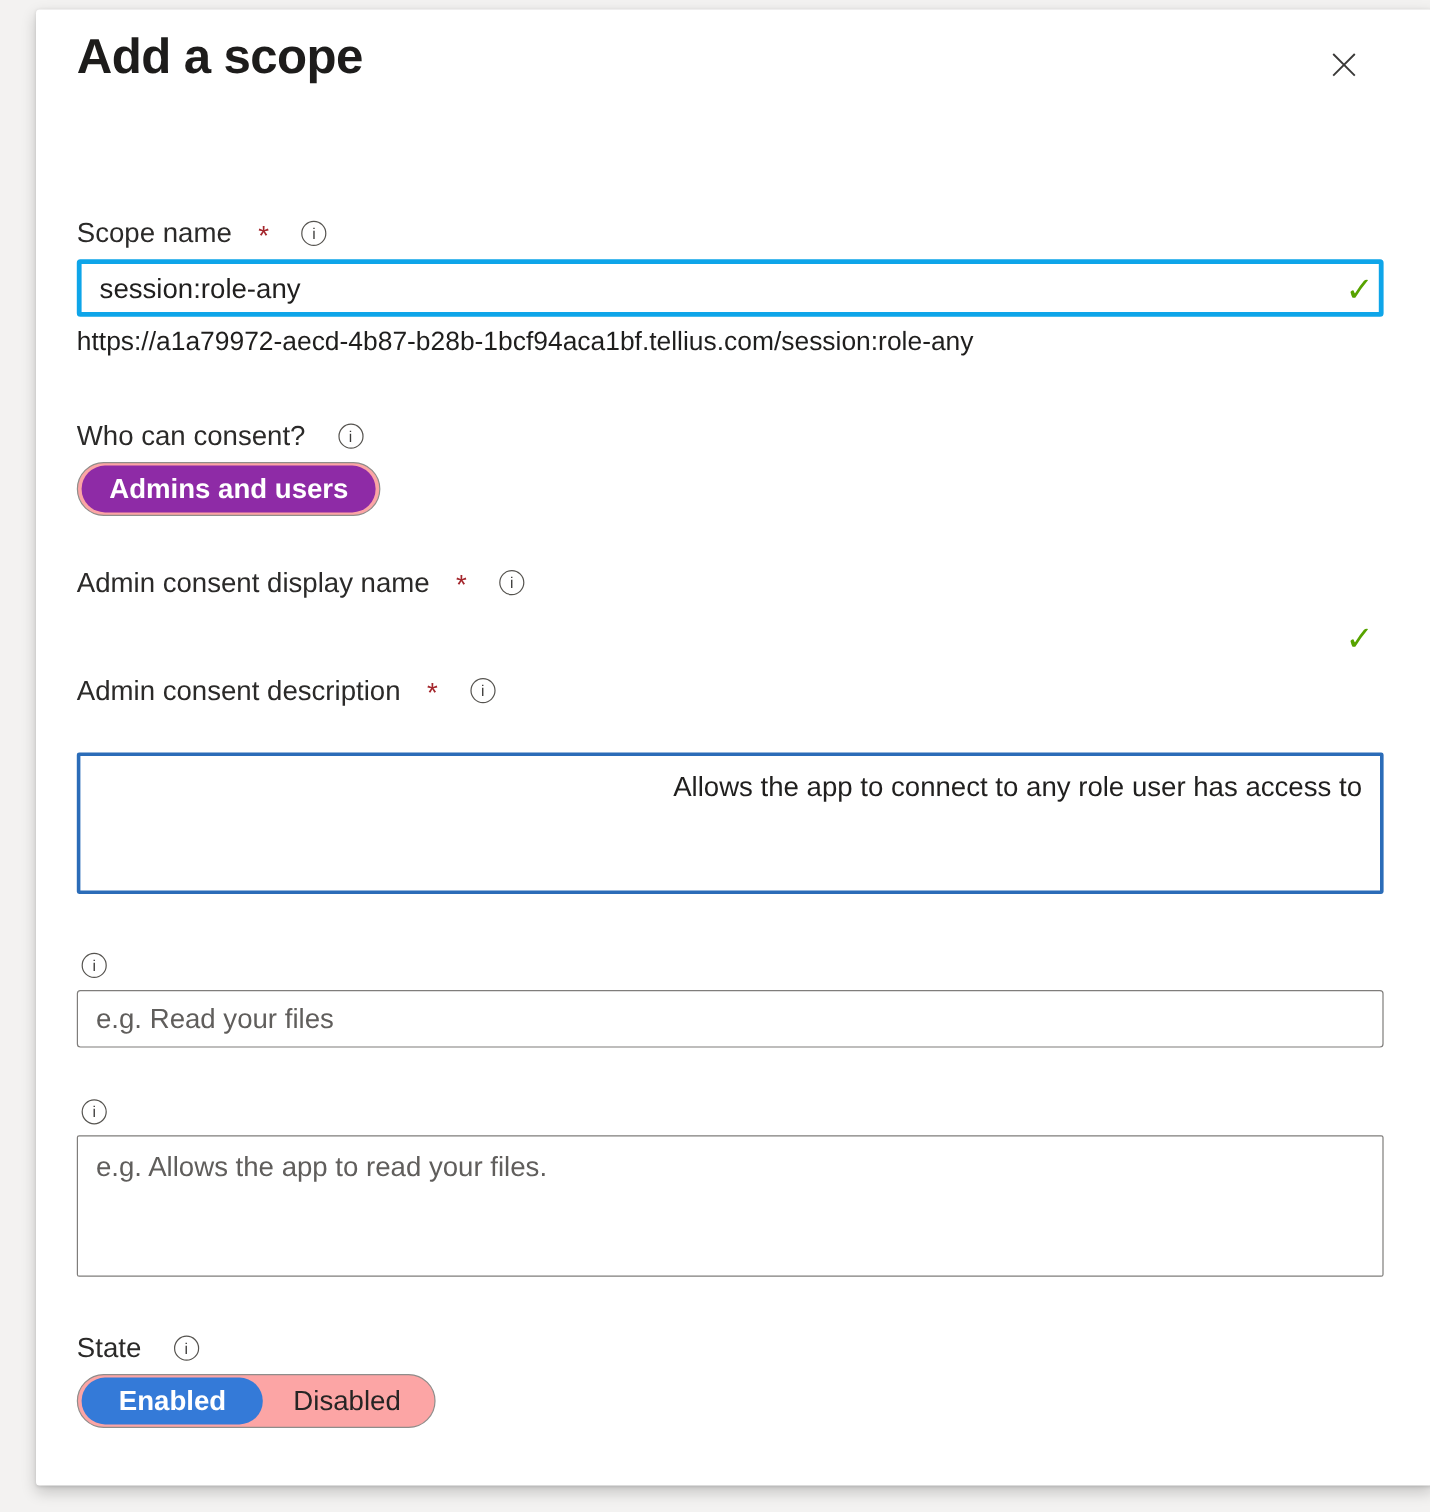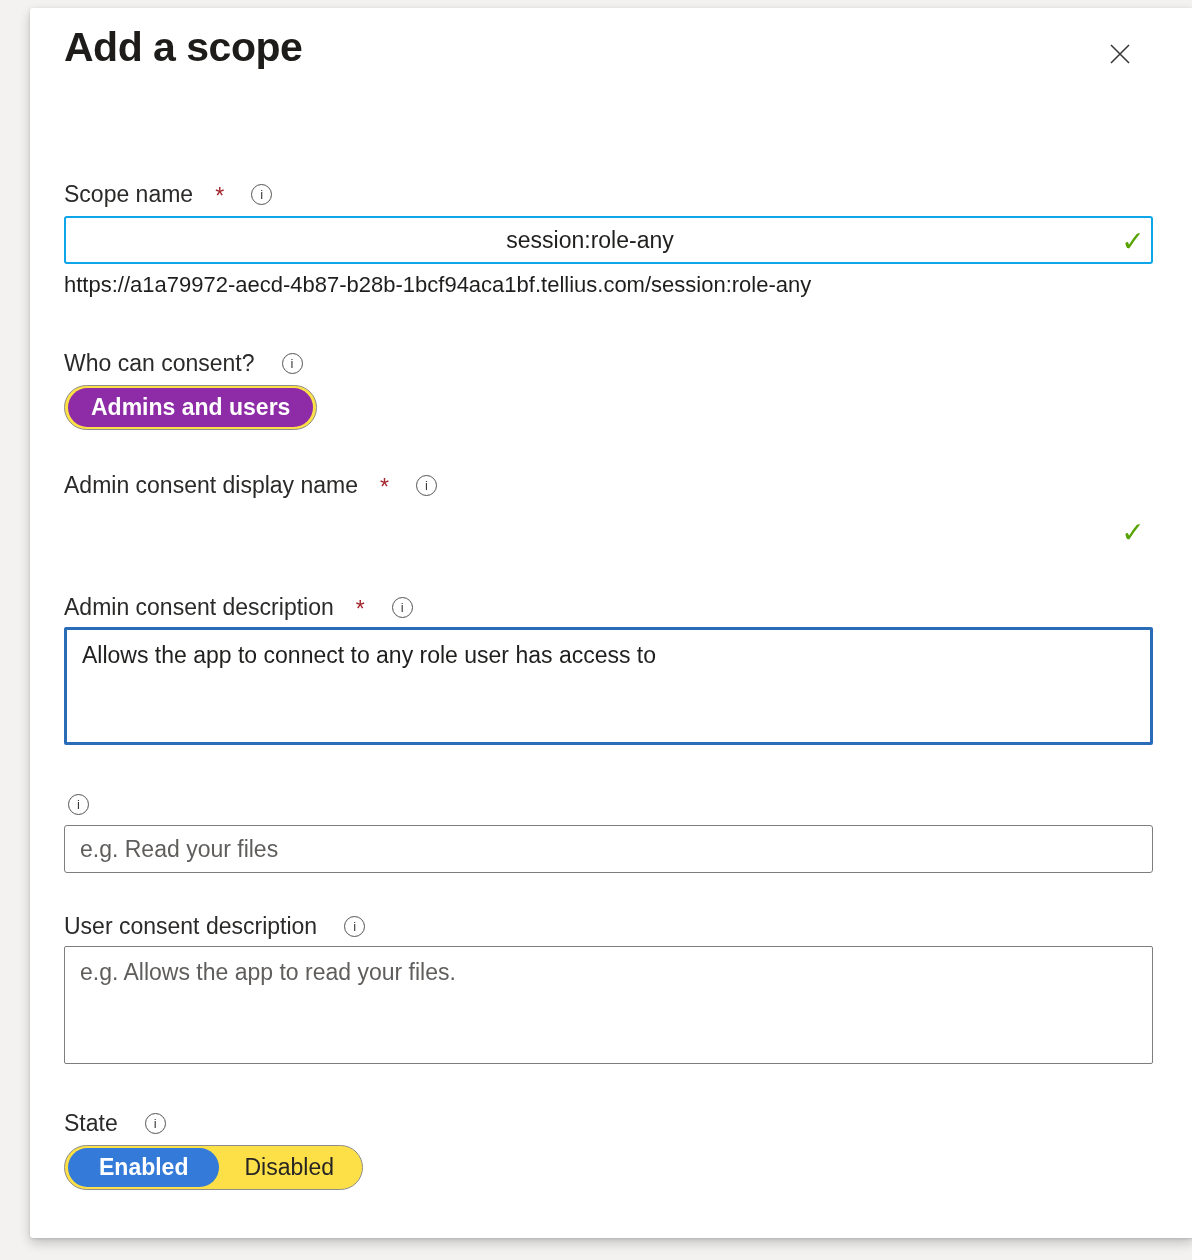--- a/index.html
+++ b/index.html
@@ -85,21 +85,21 @@
     height: 48px;
     box-sizing: border-box;
     font-family: inherit;
     font-size: 23px;
     color: #201f1e;
     padding: 0 52px 0 15px;
     border-radius: 3px;
     outline: none;
     background: #fff;
   }
-  .input-purple { border: 2px solid #0ea5e9; text-align: center; }
+  .input-purple { border: 4px solid #0ea5e9; }
   .input-gray   { border: 1px solid #7f7d7b; }
   .check-badge {
     position: absolute;
     left: 1088px;
     width: 30px;
     text-align: center;
     color: #57a300;
     font-size: 28px;
     font-weight: 600;
     pointer-events: none;
@@ -120,33 +120,33 @@
     font-family: inherit;
     font-size: 23px;
     color: #201f1e;
     padding: 11px 15px;
     resize: none;
     outline: none;
     border-radius: 2px;
     background: #fff;
     line-height: 1.3;
   }
-  .ta-focus { border: 3px solid #2b6cb8; }
+  .ta-focus { border: 3px solid #2b6cb8; text-align: right; }
   .ta-gray  { border: 1px solid #7f7d7b; }
   .text-input::placeholder, .text-area::placeholder { color: #605e5c; opacity: 1; }
   .pill-group {
     position: absolute;
     left: 34px;
     height: 45px;
     box-sizing: border-box;
     display: inline-flex;
     align-items: center;
     border: 1.5px solid #8f8d8b;
     border-radius: 23px;
-    background: #fde047;
+    background: #fca5a5;
     padding: 0 3px;
   }
   .pill-option {
     display: flex;
     align-items: center;
     height: 39px;
     border-radius: 20px;
     padding: 0 25px;
     font-size: 23px;
     cursor: pointer;
@@ -190,34 +190,33 @@
     <div class="pill-option sel-purple">Admins and users</div>
   </div>
 
   <div class="label-row" style="top:462px;">
     <span>Admin consent display name</span>
       <span class="req">*</span>
     <span class="info-icon">i</span>
   </div>
   <span class="check-badge" style="top:508px;">✓</span>
 
-  <div class="label-row" style="top:584px;">
+  <div class="label-row" style="top:552px;">
     <span>Admin consent description</span>
       <span class="req">*</span>
     <span class="info-icon">i</span>
   </div>
   <textarea class="text-area ta-focus" style="top: 619px;">Allows the app to connect to any role user has access to</textarea>
 
   <div class="label-row" style="top:781px;">
     <span class="info-icon">i</span>
   </div>
   <input type="text" class="text-input input-gray" style="top: 817px;" placeholder="e.g. Read your files">
 
   <div class="label-row" style="top:903px;">
-    <span>User consent description</span>
     <span class="info-icon">i</span>
   </div>
   <textarea class="text-area ta-gray" style="top: 938px;" placeholder="e.g. Allows the app to read your files."></textarea>
 
   <div class="label-row" style="top:1100px;">
     <span>State</span>
     <span class="info-icon">i</span>
   </div>
   <div class="pill-group" style="top:1137px;">
     <div class="pill-option sel-blue">Enabled</div>

